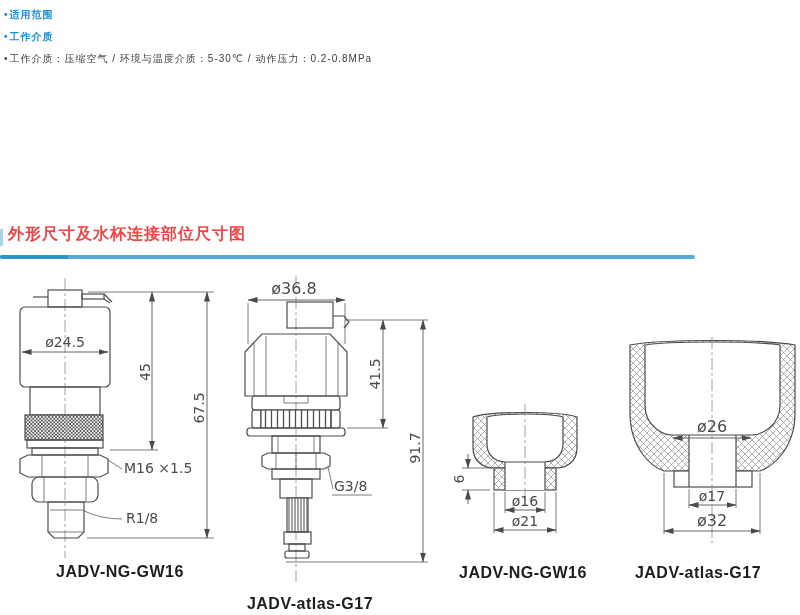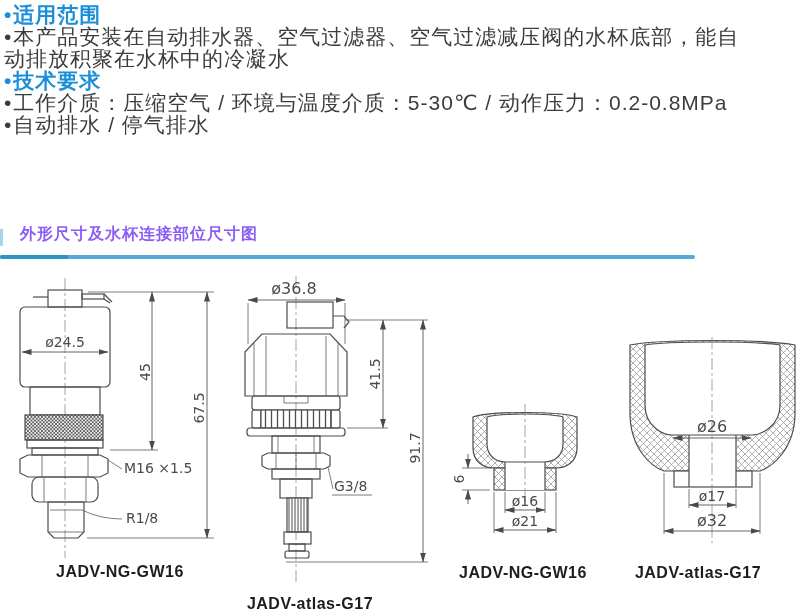--- a/index.html
+++ b/index.html
@@ -2,29 +2,29 @@
 <html><head>
 <meta charset="utf-8">
 <style>
   html,body{margin:0;padding:0;background:#ffffff;}
   body{width:800px;height:615px;overflow:hidden;
        font-family:"Liberation Sans","DejaVu Sans",sans-serif;}
   .page{position:relative;width:800px;height:615px;background:#fff;}
 
   
   .text-block{position:absolute;left:4px;top:4px;width:744px;}
-  .tline{font-size:21px;line-height:22px;letter-spacing:1px;color:#3c3c3c;}
+  .tline{font-size:10px;line-height:22px;letter-spacing:1px;color:#3c3c3c;}
   .tline .bullet{margin-right:1px;}
   .tline.h{color:#1b8ed8;font-weight:bold;}
   .tline.h .bullet{color:#1b8ed8;}
 
   
   .edge-mark{position:absolute;left:0;top:229px;width:3px;height:17px;background:#a9d4ec;}
-  .section-title{position:absolute;left:20px;top:224px;margin:0;
-    font-size:16px;font-weight:bold;letter-spacing:1px;color:#8b5cf6;}
+  .section-title{position:absolute;left:8px;top:224px;margin:0;
+    font-size:16px;font-weight:bold;letter-spacing:1px;color:#ef4444;}
   .rule{position:absolute;left:0;top:255px;width:695px;height:4px;
     background:#57aad6;border-radius:2px;}
   .rule .rule-dark{position:absolute;left:0;top:0;width:68px;height:4px;
     background:#2e93c8;border-radius:2px 0 0 2px;}
 
   
   .drawings{position:absolute;left:0;top:0;width:800px;height:615px;pointer-events:none;}
   .drawings svg{position:absolute;overflow:visible;}
   .d1{left:0;top:270px;}
   .d2{left:228px;top:270px;}
@@ -65,24 +65,22 @@
         <path d="M1,0 V3" stroke="#4d4d4d" stroke-width="1"></path>
       </pattern>
       <marker id="arr" orient="auto-start-reverse" markerUnits="userSpaceOnUse" markerWidth="12" markerHeight="8" refX="9.5" refY="3">
         <path d="M0,0 L10,3 L0,6 Z" fill="#4a4a4a"></path>
       </marker>
     </defs>
   </svg>
 
   <div class="text-block">
     <div class="tline h"><span class="bullet">•</span><span>适用范围</span></div>
-    <div class="tline b"><span class="bullet">•</span><span>本产品安装在自动排水器、空气过滤器、空气过滤减压阀的水杯底部，能自动排放积聚在水杯中的冷凝水</span></div>
-    <div class="tline h"><span class="bullet">•</span><span>技术要求</span></div>
+    <div class="tline h"><span class="bullet">•</span><span>工作介质</span></div>
     <div class="tline b"><span class="bullet">•</span><span>工作介质：压缩空气 / 环境与温度介质：5-30℃ / 动作压力：0.2-0.8MPa</span></div>
-    <div class="tline b"><span class="bullet">•</span><span>自动排水 / 停气排水</span></div>
   </div>
 
   <span class="edge-mark"></span>
   <h2 class="section-title">外形尺寸及水杯连接部位尺寸图</h2>
   <div class="rule">
     <span class="rule-dark"></span>
   </div>
 
   <div class="drawings">
 

